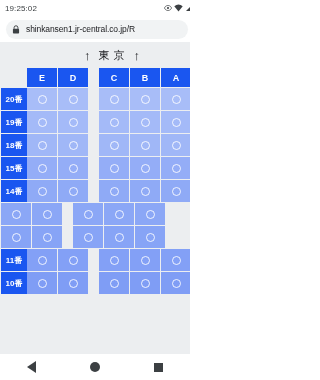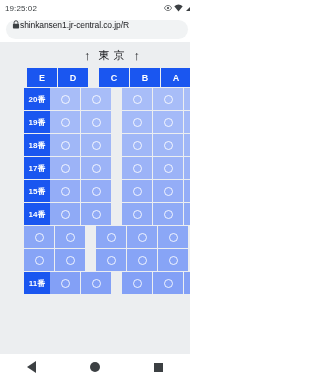--- a/index.html
+++ b/index.html
@@ -20,21 +20,21 @@
   .status-icons svg { display:block; }
   .status-batt { font-size:7.5px; color:#3c4043; margin-left:1px; }
 
   
   .omnibox-bar {
     height:26px; background:#ffffff; display:flex; align-items:center;
     padding:0 4px 0 6px; gap:4px;
   }
   .omnibox {
     flex:1; height:19px; background:#f1f3f4; border-radius:10px;
-    display:flex; padding:0 6px; gap:0; min-width:0;
+    display:flex; align-items:center; padding:0 6px; gap:6px; min-width:0;
   }
   .omnibox .url {
     font-size:8.5px; color:#202124; white-space:nowrap; overflow:hidden;
     text-overflow:clip; letter-spacing:-0.1px;
   }
   .tab-count {
     width:12px; height:12px; border:1.4px solid #5f6368; border-radius:2px;
     display:flex; align-items:center; justify-content:center;
     font-size:7px; color:#5f6368; font-weight:bold; flex:none;
   }
@@ -54,21 +54,21 @@
   .seatmap { position:relative; padding-left:1px; }
   .hdr-row { display:flex; height:19px; margin-bottom:1px; }
   .rowlabel-spacer { width:26px; flex:none; }
   .colgroup { display:flex; }
   .gap { width:10px; flex:none; }
   .colhead {
     width:30px; height:19px; background:#1a56f0; color:#ffffff;
     font-size:9px; font-weight:bold; display:flex; align-items:center;
     justify-content:center; margin-right:1px;
   }
-  .seat-row { display:flex; height:22px; margin-bottom:1px;padding-left:23px; }
+  .seat-row { display:flex; height:22px; margin-bottom:1px; }
   .rowlabel {
     width:26px; height:22px; background:#1a56f0; color:#ffffff;
     font-size:8px; font-weight:bold; display:flex; align-items:center;
     justify-content:center; flex:none;
   }
   .seat {
     width:30px; height:22px; margin-right:1px;
     display:flex; align-items:center; justify-content:center;
   }
   .seat .circ {
@@ -211,39 +211,20 @@
               <span class="circ"></span>
             </div>
             <div class="seat" style="background: rgb(160, 183, 247);">
               <span class="circ"></span>
             </div>
             <div class="seat" style="background: rgb(160, 183, 247);">
               <span class="circ"></span>
             </div>
           </div>
           <div class="seat-row">
-            <div class="rowlabel">17番</div>
-            <div class="seat" style="background: rgb(156, 179, 247);">
-              <span class="circ"></span>
-            </div>
-            <div class="seat" style="background: rgb(156, 179, 247);">
-              <span class="circ"></span>
-            </div>
-            <div class="gap"></div>
-            <div class="seat" style="background: rgb(156, 179, 247);">
-              <span class="circ"></span>
-            </div>
-            <div class="seat" style="background: rgb(156, 179, 247);">
-              <span class="circ"></span>
-            </div>
-            <div class="seat" style="background: rgb(156, 179, 247);">
-              <span class="circ"></span>
-            </div>
-          </div>
-          <div class="seat-row">
             <div class="rowlabel">15番</div>
             <div class="seat" style="background: rgb(148, 173, 247);">
               <span class="circ"></span>
             </div>
             <div class="seat" style="background: rgb(148, 173, 247);">
               <span class="circ"></span>
             </div>
             <div class="gap"></div>
             <div class="seat" style="background: rgb(148, 173, 247);">
               <span class="circ"></span>
@@ -319,20 +300,39 @@
               <span class="circ"></span>
             </div>
             <div class="gap"></div>
             <div class="seat" style="background: rgb(131, 160, 246);">
               <span class="circ"></span>
             </div>
             <div class="seat" style="background: rgb(131, 160, 246);">
               <span class="circ"></span>
             </div>
             <div class="seat" style="background: rgb(131, 160, 246);">
+              <span class="circ"></span>
+            </div>
+          </div>
+          <div class="seat-row">
+            <div class="rowlabel">10番</div>
+            <div class="seat" style="background: rgb(127, 157, 245);">
+              <span class="circ"></span>
+            </div>
+            <div class="seat" style="background: rgb(127, 157, 245);">
+              <span class="circ"></span>
+            </div>
+            <div class="gap"></div>
+            <div class="seat" style="background: rgb(127, 157, 245);">
+              <span class="circ"></span>
+            </div>
+            <div class="seat" style="background: rgb(127, 157, 245);">
+              <span class="circ"></span>
+            </div>
+            <div class="seat" style="background: rgb(127, 157, 245);">
               <span class="circ"></span>
             </div>
           </div>
         </div>
       <div class="scroll-ind" id="scroll-ind" style="top: 297px;"></div>
     </div>
 
   </div>
 
   <div class="navbar">

